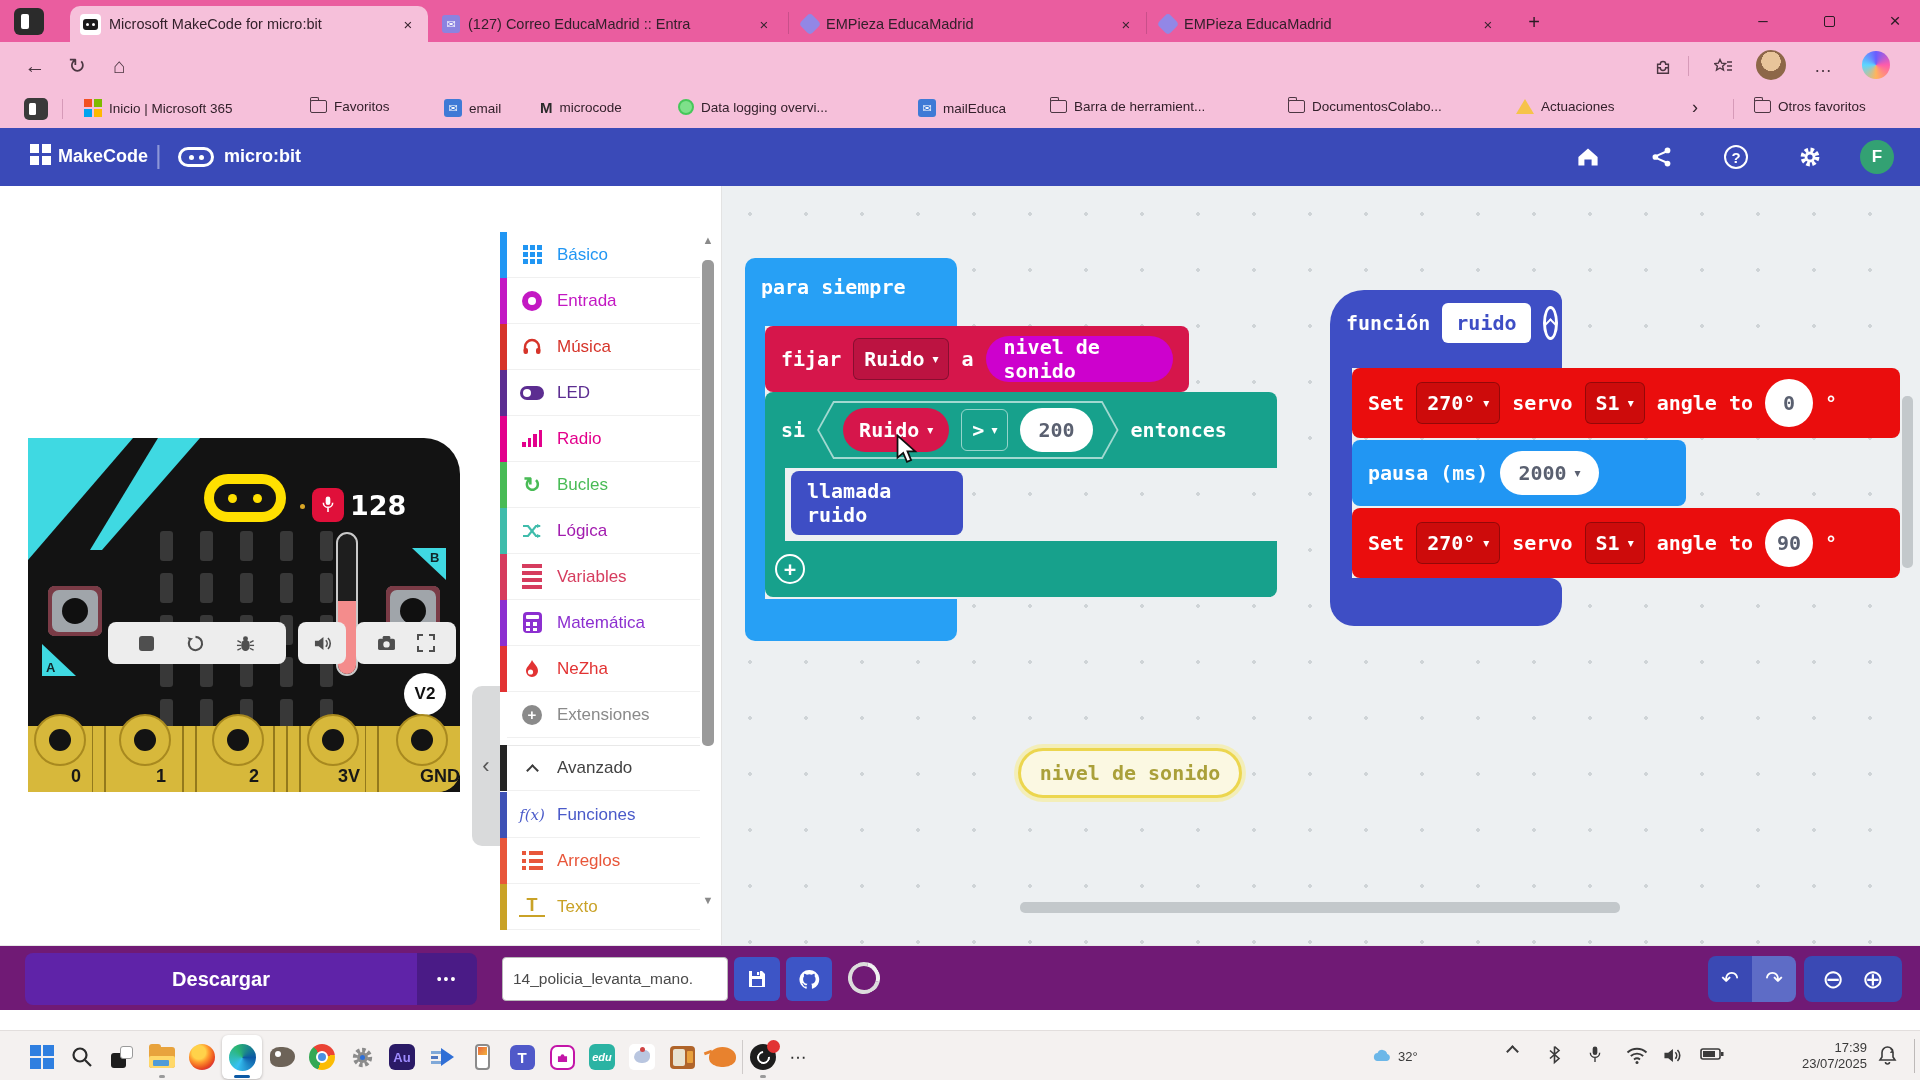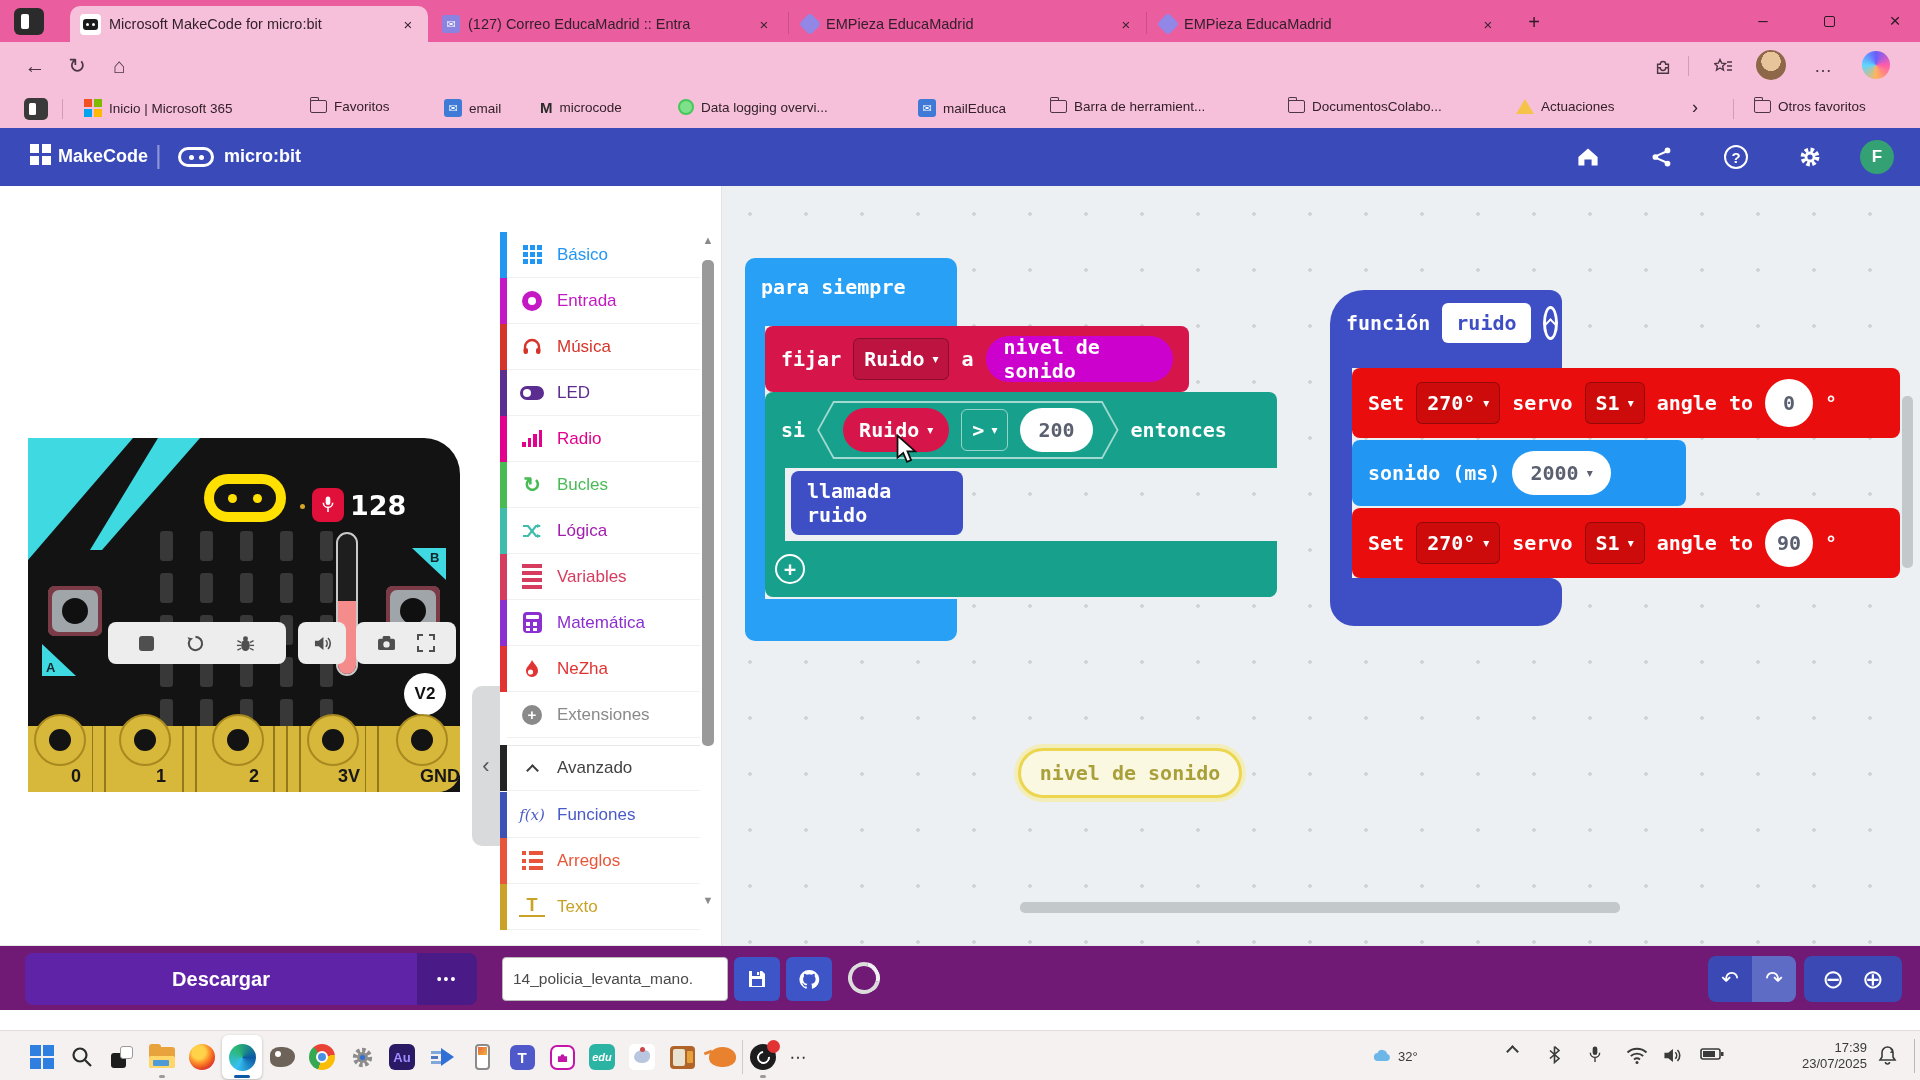--- a/index.html
+++ b/index.html
@@ -661,21 +661,21 @@
                 <span class="caret">▾</span>
               </span>
             <span>angle to</span>
             <span class="i" style="width:48px;height:48px;border-radius:50%;background:#fff;color:#5a6070">
                 <span>0</span>
               </span>
             <span>°</span>
           </div>
           <div style="height:2px"></div>
           <div class="blk" style="width:334px;height:66px;background:#2196f3">
-            <span>sonido (ms)</span>
+            <span>pausa (ms)</span>
             <span class="wpill">
                 <span>2000</span>
                 <span class="caret">▾</span>
               </span>
           </div>
           <div style="height:2px"></div>
           <div class="blk" style="width:548px;height:70px;background:#ea0d0d">
             <span>Set</span>
             <span class="dd">
                 <span>270°</span>

